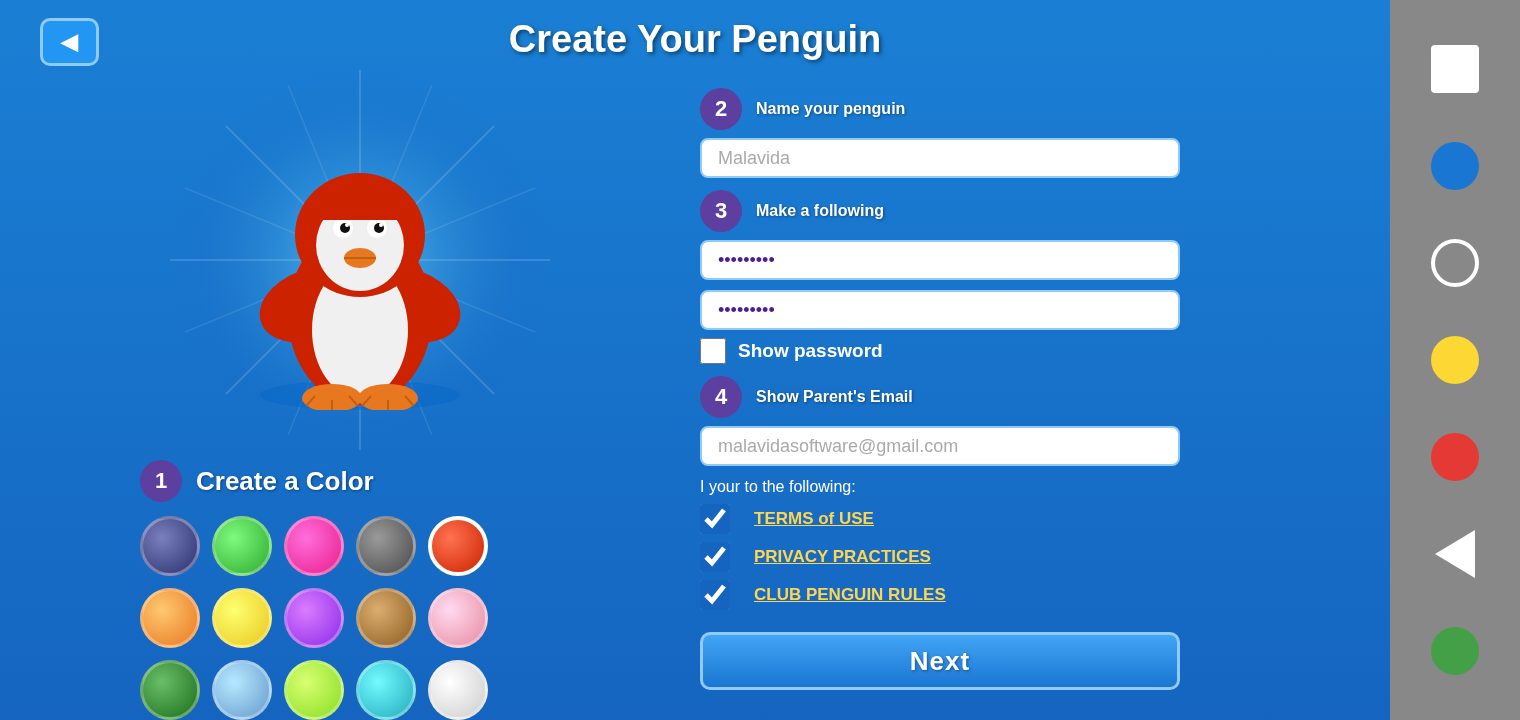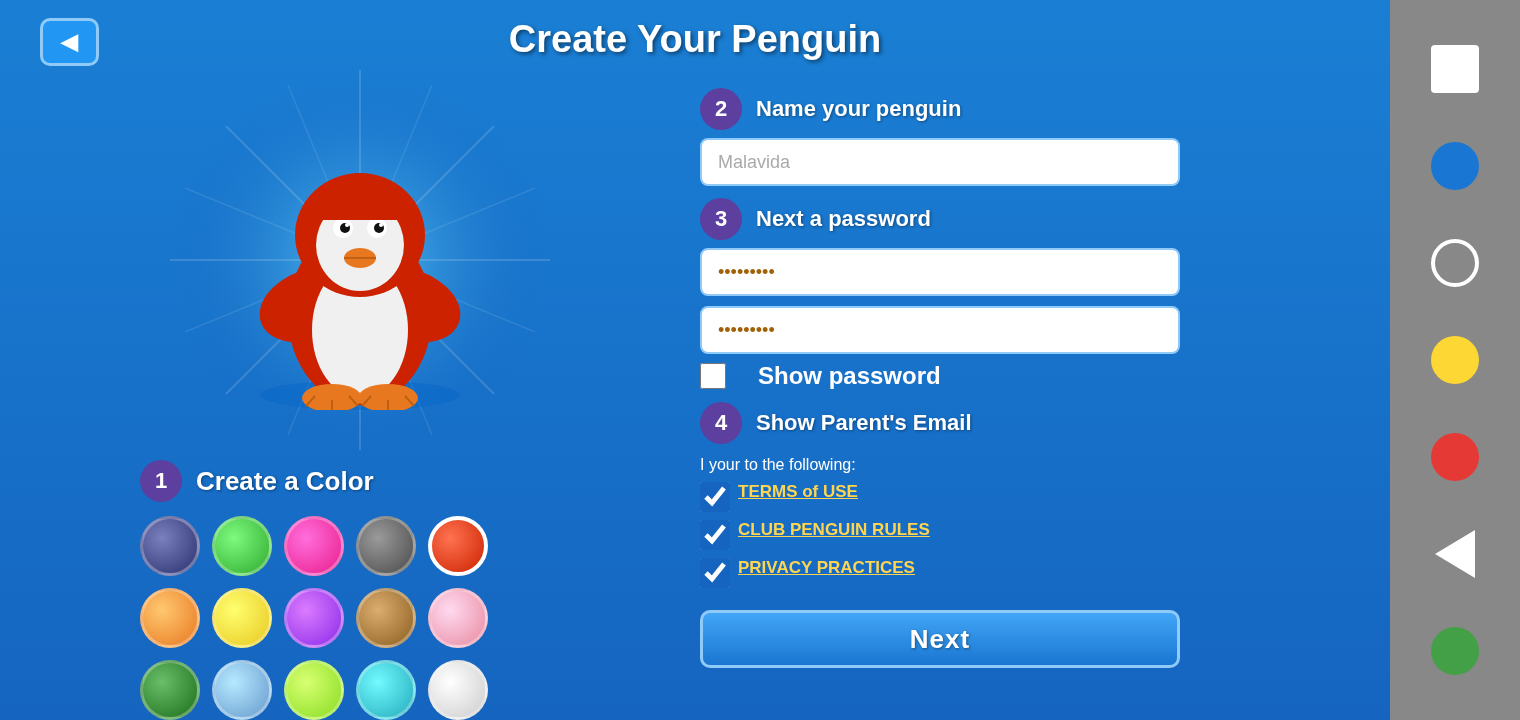--- a/index.html
+++ b/index.html
@@ -170,67 +170,67 @@
     }
 
     .form-row {
       display: flex;
       align-items: center;
       gap: 14px;
       margin-bottom: 8px;
     }
 
     .form-label {
-      font-size: 22px;
+      font-size: 16px;
       font-weight: bold;
       color: #fff;
       text-shadow: 1px 1px 3px rgba(0,0,0,0.4);
     }
 
     .form-input {
       width: 480px;
-      height: 48px;
+      height: 40px;
       border-radius: 8px;
       border: 2px solid #90caf9;
       padding: 0 16px;
       font-size: 18px;
       background: #fff;
-      color: #a16207;
+      color: #4c1d95;
       outline: none;
     }
     .form-input::placeholder { color: #aaa; }
 
     .password-row {
       display: flex;
       align-items: center;
       gap: 12px;
       margin-top: 8px;
     }
     .show-password-checkbox {
       width: 26px;
       height: 26px;
       cursor: pointer;
       accent-color: #1565c0;
     }
     .show-password-label {
-      font-size: 24px;
-      color: #fff;
-      font-weight: bold;
-      margin-left: 20px;
+      font-size: 19px;
+      color: #fff;
+      font-weight: bold;
     }
 
     .agree-text {
       font-size: 16px;
       color: #fff;
       margin-bottom: 8px;
     }
 
     .checkbox-row {
       display: flex;
-      gap: 8px;
+      align-items: center;
+      gap: 24px;
       margin-bottom: 8px;
     }
     .agree-checkbox {
       width: 30px;
       height: 30px;
       cursor: pointer;
       accent-color: #1565c0;
     }
     .agree-link {
       font-size: 17px;
@@ -411,52 +411,53 @@
         <div class="step-badge">2</div>
         <span class="form-label">Name your penguin</span>
       </div>
       <input class="form-input" type="text" value="" placeholder="Malavida" style="">
     </div>
 
     
     <div class="form-section">
       <div class="form-row">
         <div class="step-badge">3</div>
-        <span class="form-label">Next a password</span>
+        <span class="form-label">Make a following</span>
       </div>
       <input class="form-input" type="password" value="123456789" style="margin-bottom: 10px;" placeholder="•••••••••">
       <input class="form-input" type="password" value="123456789" placeholder="•••••••••" style="">
       <div class="password-row">
         <input class="show-password-checkbox" type="checkbox" id="show-pass" style="">
         <label for="show-pass" class="show-password-label">Show password</label>
       </div>
     </div>
 
     
     <div class="form-section">
       <div class="form-row">
         <div class="step-badge">4</div>
         <span class="form-label">Show Parent's Email</span>
       </div>
+      <input class="form-input" type="email" value="" placeholder="malavidasoftware@gmail.com" style="">
     </div>
 
     
     <div class="form-section">
       <p class="agree-text">I your to the following:</p>
       <div class="checkbox-row">
         <input class="agree-checkbox" type="checkbox" id="terms-cb" checked="" style="">
         <label for="terms-cb" class="agree-link">TERMS of USE</label>
       </div>
       <div class="checkbox-row">
+        <input class="agree-checkbox" type="checkbox" id="privacy-cb" checked="" style="">
+        <label for="privacy-cb" class="agree-link">PRIVACY PRACTICES</label>
+      </div>
+      <div class="checkbox-row">
         <input class="agree-checkbox" type="checkbox" id="rules-cb" checked="" style="">
         <label for="rules-cb" class="agree-link">CLUB PENGUIN RULES</label>
-      </div>
-      <div class="checkbox-row">
-        <input class="agree-checkbox" type="checkbox" id="privacy-cb" checked="" style="">
-        <label for="privacy-cb" class="agree-link">PRIVACY PRACTICES</label>
       </div>
     </div>
 
     
     <button class="next-button">Next</button>
 
   </div>
 
 </div>
 

